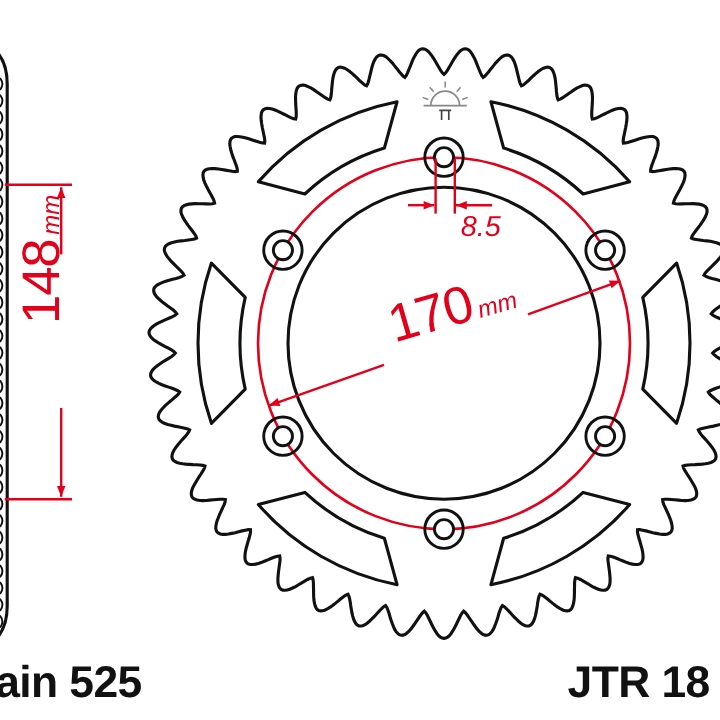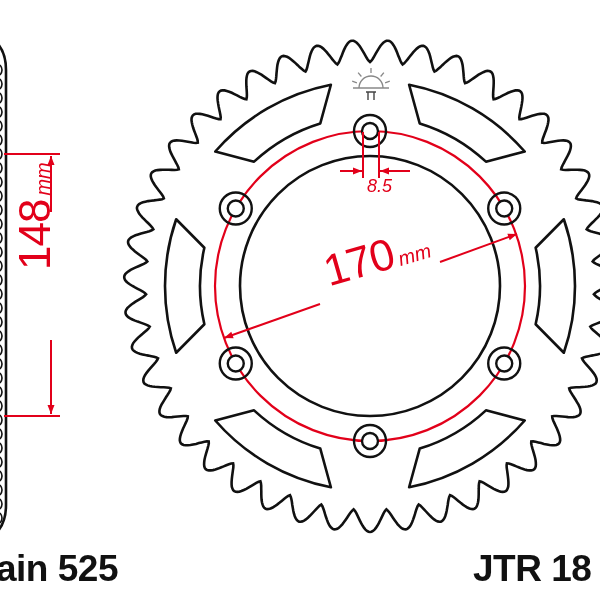--- a/index.html
+++ b/index.html
@@ -8,21 +8,21 @@
   .lbl { position: absolute; font-family: "Liberation Sans", sans-serif; font-weight: bold; color: #111111; white-space: nowrap; }
   #chain-label { left: -4px; top: 548px; font-size: 37px; letter-spacing: -0.5px; }
   #part-label { left: 473px; top: 548px; font-size: 37px; letter-spacing: -0.5px; }
   .dim { position: absolute; font-family: "Liberation Sans", sans-serif; color: #e2001a; white-space: nowrap; font-style: italic; }
   #dim-148 { left: 10px; top: 270px; transform: rotate(-90deg); transform-origin: left top; }
   #dim-148 .num { font-size: 44px; font-style: normal; letter-spacing: -1px; }
   #dim-148 .unit { font-size: 20px; font-style: italic; margin-left: 4px; }
   #dim-170 { left: 318px; top: 248px; transform: rotate(-16deg); transform-origin: left top; }
   #dim-170 .num { font-size: 44px; font-style: normal; letter-spacing: -1px; }
   #dim-170 .unit { font-size: 20px; font-style: italic; margin-left: 4px; }
-  #dim-85 { left: 367px; top: 176px; font-size: 18px; }
+  #dim-85 { left: 384px; top: 176px; font-size: 24px; }
 </style>
 </head>
 <body>
 
 <svg id="canvas" viewBox="0 0 600 600" xmlns="http://www.w3.org/2000/svg">
   <g id="side-profile">
       <path d="M-6,40 Q6,50 6,70 L6,505 Q6,525 -6,535" fill="none" stroke="#111111" stroke-width="2.6"></path>
       <path d="M0,65 Q4,70 0,75" fill="none" stroke="#111111" stroke-width="1.6"></path>
       <path d="M0,79 Q4,84 0,89" fill="none" stroke="#111111" stroke-width="1.6"></path>
       <path d="M0,93 Q4,98 0,103" fill="none" stroke="#111111" stroke-width="1.6"></path>

